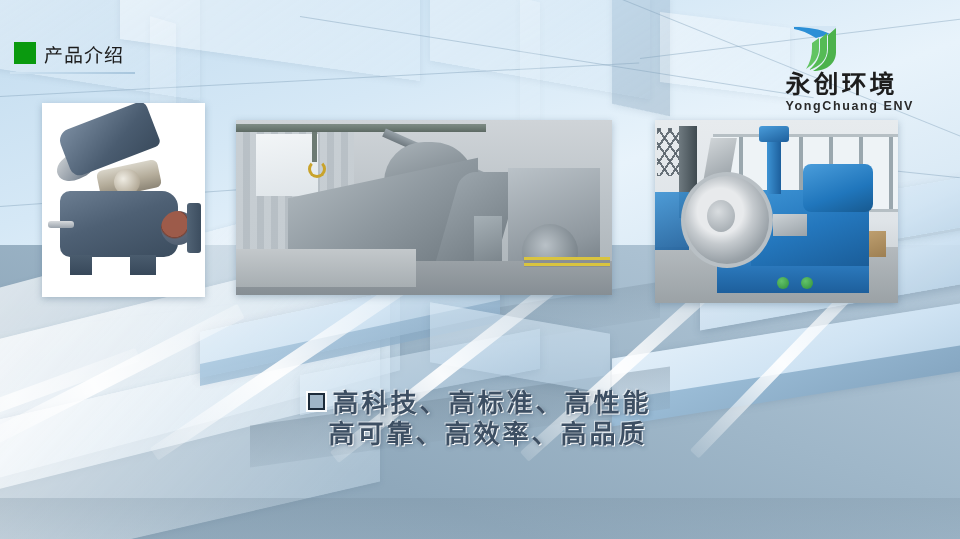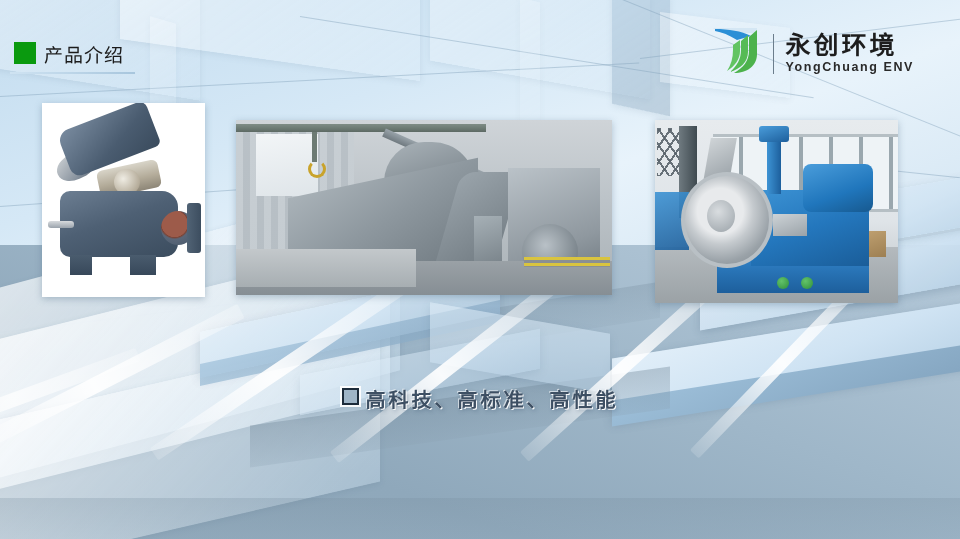--- a/index.html
+++ b/index.html
@@ -88,21 +88,21 @@
     letter-spacing:1px;
     font-family:"DejaVu Sans","Liberation Sans",sans-serif;
     white-space:nowrap;
   }
   .hdr-underline {
     position:absolute; left:10px; top:54px; width:125px; height:2px;
     background: linear-gradient(90deg,#cfe3f2,#a8c6dd);
   }
 
   
-  .logo { position:absolute; right:46px; top:22px; height:52px; display:flex; align-items:flex-end; }
+  .logo { position:absolute; right:46px; top:22px; height:52px; display:flex; align-items:flex-start;flex-direction:column; }
   .logo-mark { position:relative; width:56px; height:50px; margin-right:10px; }
   .logo-divider {
     width:1px; height:40px; background:#6b7d8c; margin-right:12px;
   }
   .logo-text { display:flex; flex-direction:column; justify-content:center; }
   .logo-cn {
     font-size:25px; font-weight:bold; color:#1d1d1d; letter-spacing:3px;
     line-height:1.05;
     font-family:"DejaVu Sans","Liberation Sans",sans-serif;
     white-space:nowrap;
@@ -345,21 +345,21 @@
     white-space:nowrap;
   }
 
   
   .bullet-block {
     position:absolute; left:0; top:388px; width:100%;
     text-align:center;
   }
   .bullet-row {
     display:block;
-    font-size:20px;
+    font-size:26px;
     font-weight:bold;
     color:#3d4f63;
     letter-spacing:3px;
     line-height:1.18;
     font-family:"DejaVu Serif","Liberation Serif",serif;
     text-shadow:
       1px 1px 0 rgba(255,255,255,.95),
       -1px -1px 0 rgba(255,255,255,.6),
        2px 2px 4px rgba(60,85,110,.45);
     white-space:nowrap;
@@ -509,15 +509,18 @@
       <div class="green-a"></div>
       <div class="green-b"></div>
     </div>
   </div>
 
 
   <div class="bullet-block">
     <div class="bullet-row">
       <span class="bullet-marker"></span><span>高科技、高标准、高性能</span>
     </div>
+    <div class="bullet-row row2">
+      <span>高可靠、高效率、高品质</span>
+    </div>
   </div>
 
 </div>
 
 </body></html>

